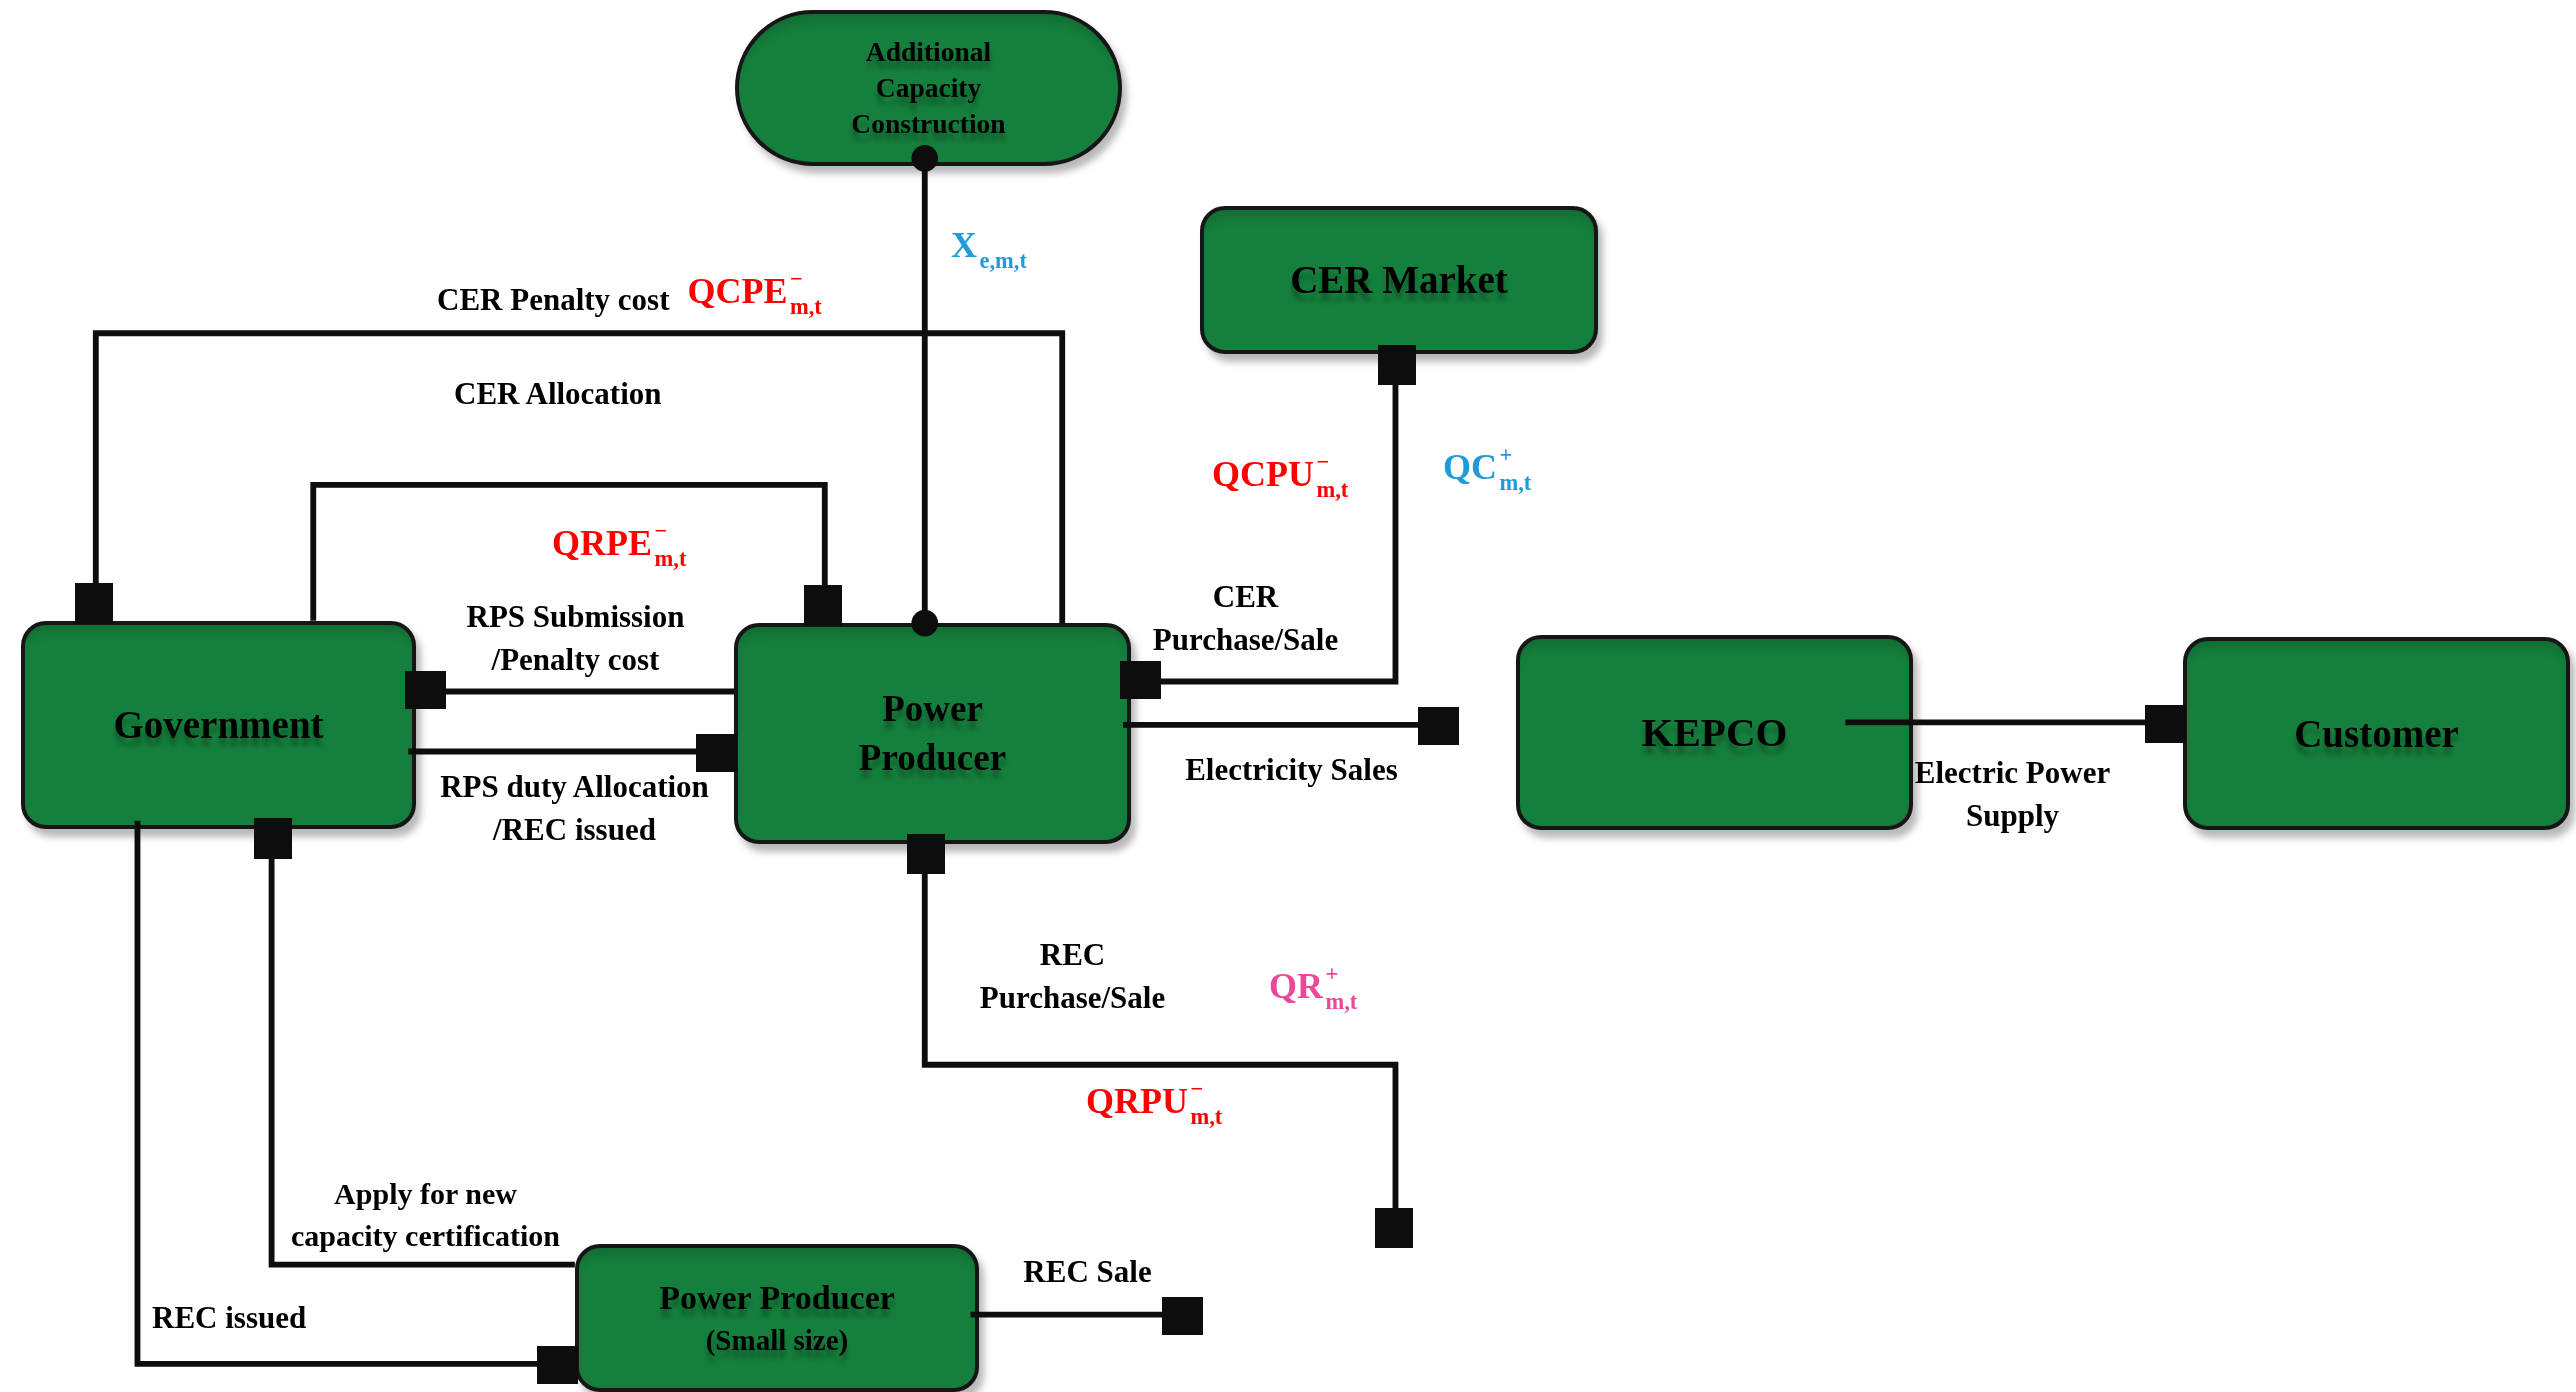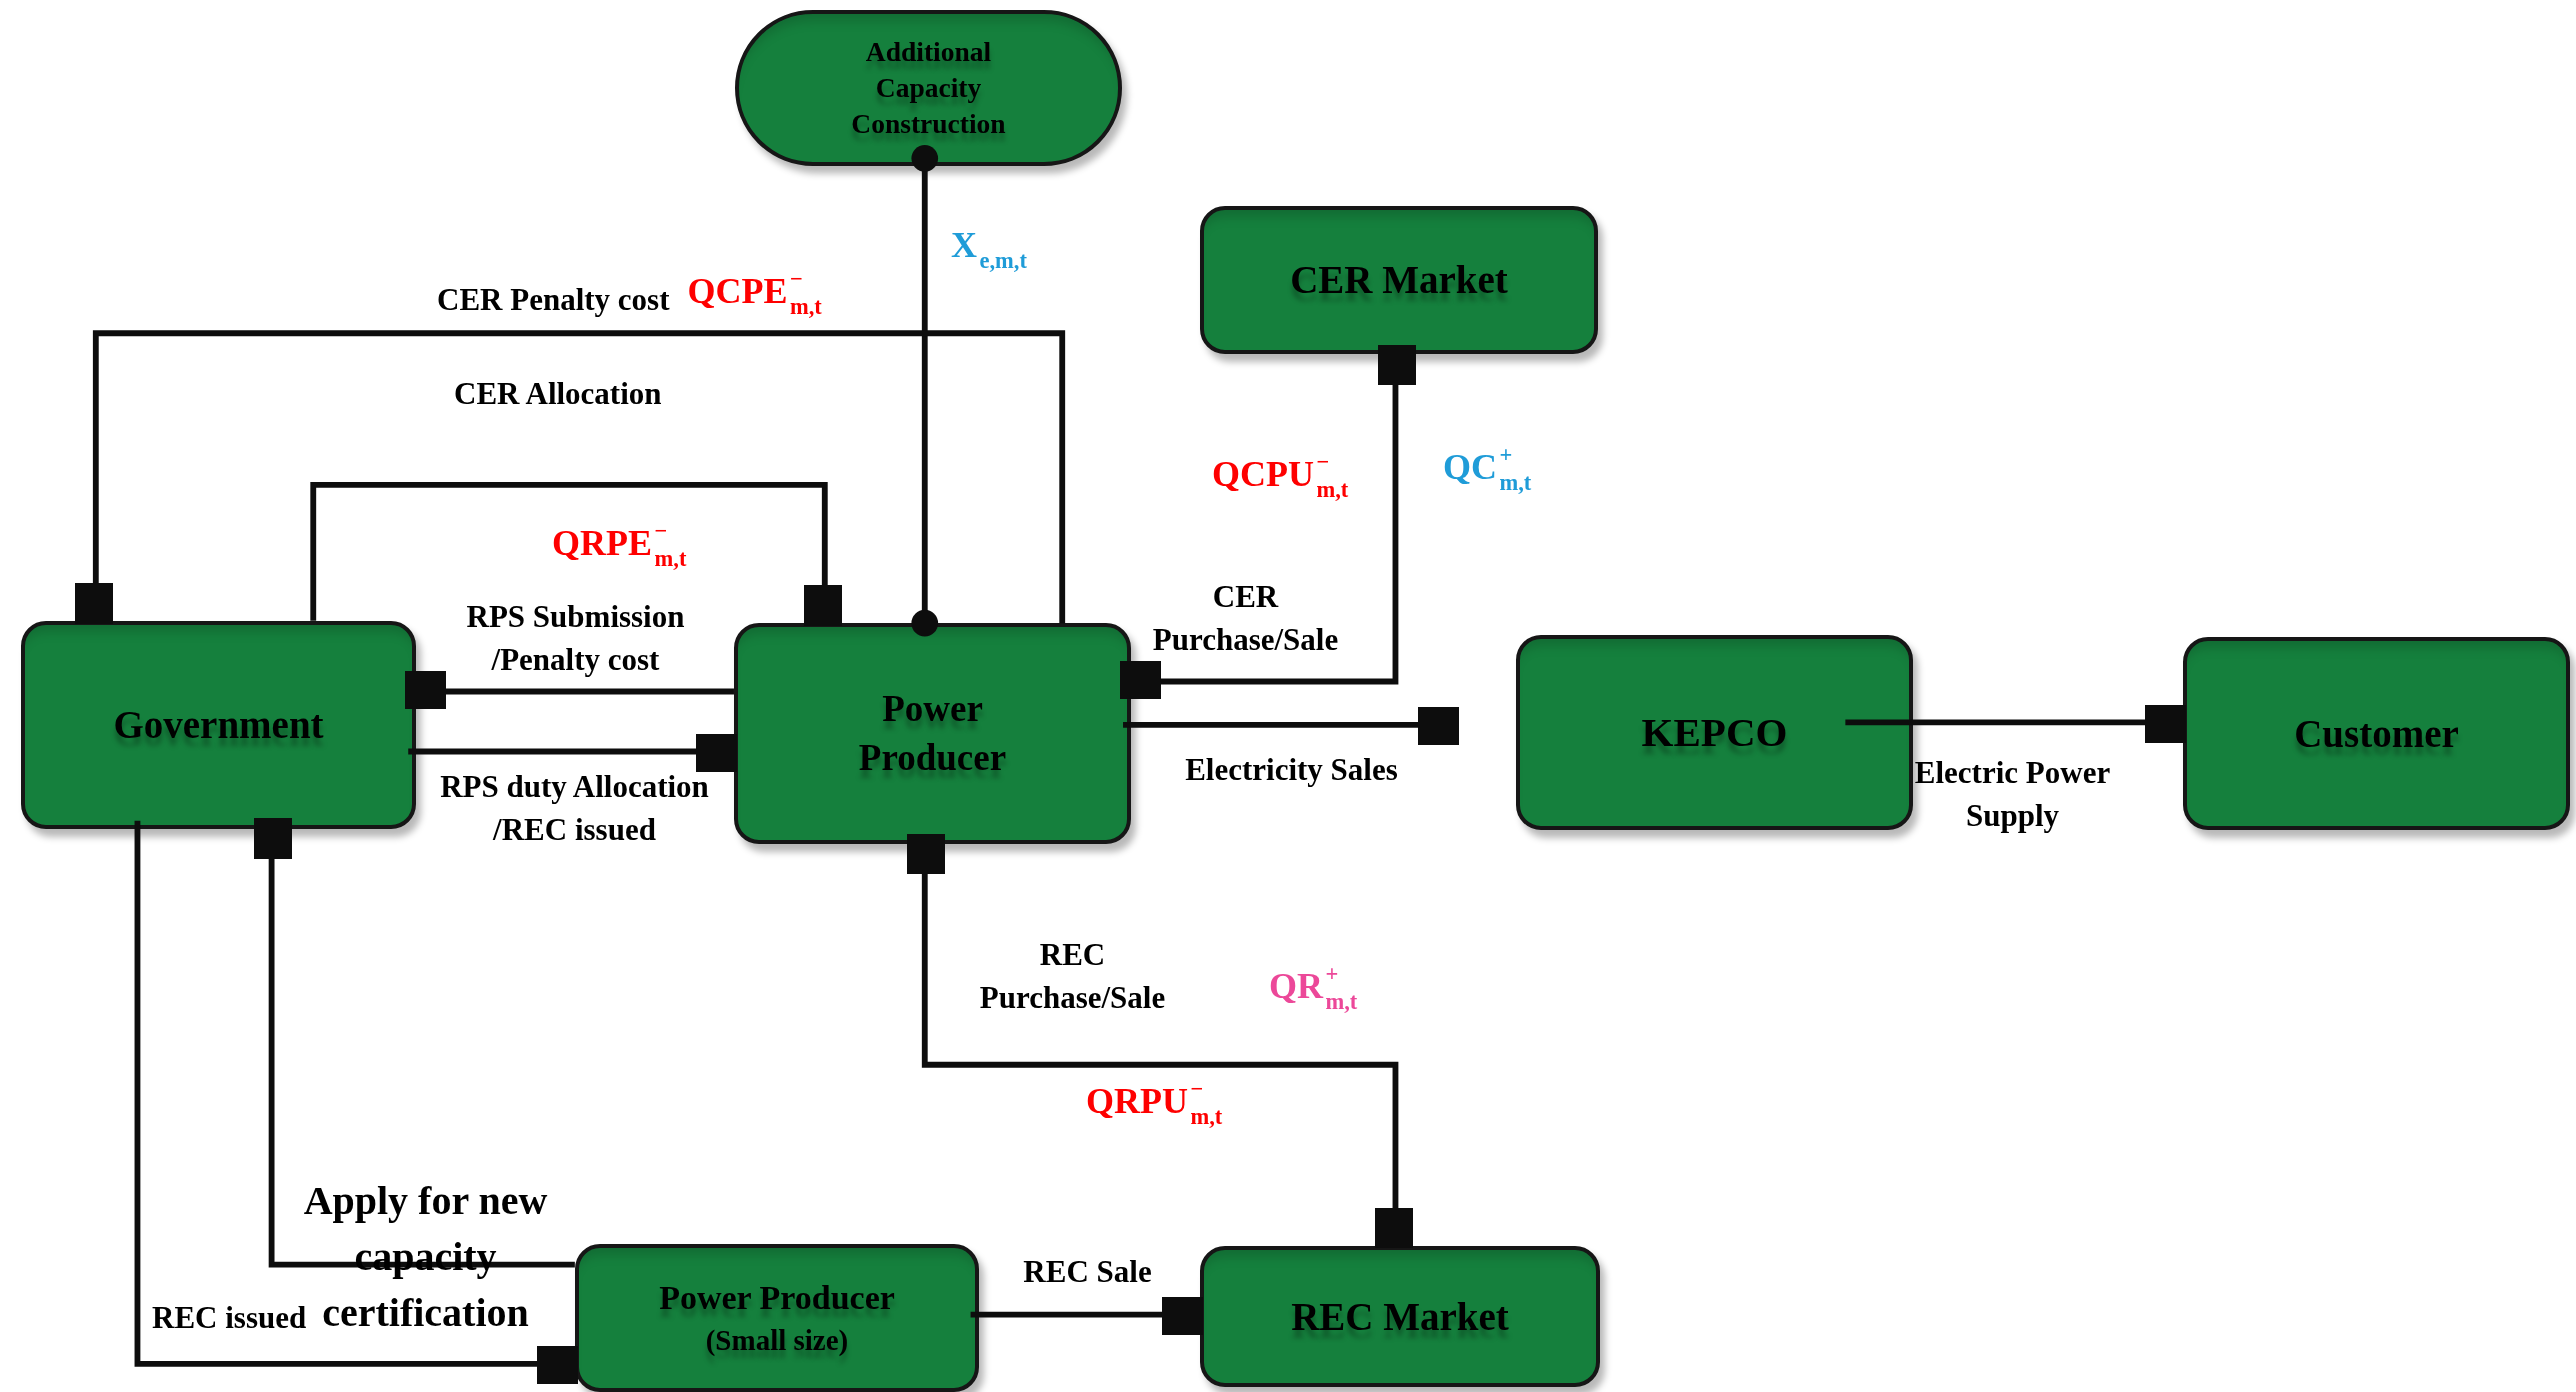--- a/index.html
+++ b/index.html
@@ -61,23 +61,20 @@
     <div class="t">Customer</div>
   </div>
 
   <div class="node" style="left:575px;top:1244px;width:396px;height:140px;font-size:34px;">
     <div class="t">
       <div>Power Producer</div>
       <div style="font-size:29px;">(Small size)</div>
     </div>
   </div>
 
-  <div class="node" style="left:1200px;top:1246px;width:392px;height:133px;font-size:39px;">
-    <div class="t">REC Market</div>
-  </div>
 
   <svg id="edges" width="2576" height="1393" viewBox="0 0 3092 1672">
     <defs>
       <marker id="ah" markerWidth="7" markerHeight="6.5" refX="6.5" refY="3" orient="auto-start-reverse" markerUnits="strokeWidth">
         <path d="M0,0 L6.5,3 L0,6 z" fill="#0d0d0d" stroke="none"></path>
       </marker>
     </defs>
     <path d="M 1110 190 L 1110 748"></path>
     <circle cx="1110" cy="190" r="16" fill="#0d0d0d"></circle>
     <circle cx="1110" cy="748" r="16" fill="#0d0d0d"></circle>
@@ -187,21 +184,21 @@
   <div class="lbl" style="left:1086px;top:1081px;">
     <span class="formula" style="color: rgb(254, 0, 0);">
       <span>QRPU</span>
       <span class="ss">
           <span class="sup">−</span>
           <span class="sub">m,t</span>
         </span>
     </span>
   </div>
 
-  <div class="lbl center" style="left:265px;top:1173px;width:321px;font-size:40px;">
+  <div class="lbl center" style="left:265px;top:1173px;width:321px;font-size:30px;">
     <div>Apply for new</div>
     <div>capacity certification</div>
   </div>
 
   <div class="lbl" style="left:152px;top:1296px;">REC issued</div>
 
   <div class="lbl center" style="left:998px;top:1250px;width:179px;">REC Sale</div>
 
 </div>
 

